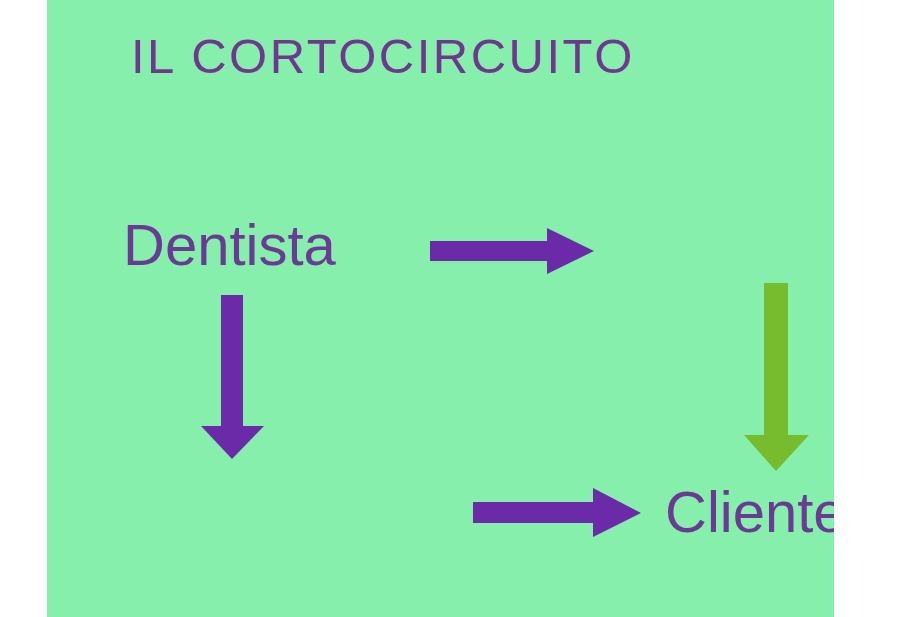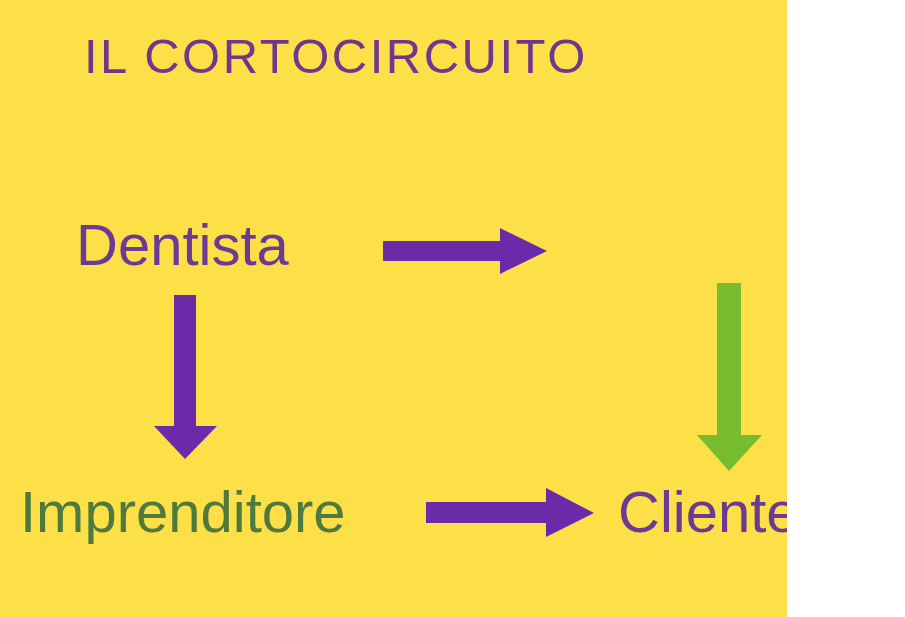--- a/index.html
+++ b/index.html
@@ -9,22 +9,23 @@
     background: #ffffff;
   }
   body {
     font-family: "Liberation Sans", sans-serif;
   }
 
   #canvas {
     position: relative;
     width: 787px;
     height: 617px;
-    background: #fde047;
+    background: #86efac;
     overflow: hidden;
+    margin-left: 47px;
   }
 
   
   #diagram-title {
     position: absolute;
     left: 84px;
     top: 32px;
     font-size: 49px;
     font-weight: 300;
     letter-spacing: 2.5px;
@@ -88,21 +89,20 @@
 </head>
 <body>
 
 <div id="canvas">
 
   <div id="diagram-title">IL CORTOCIRCUITO</div>
 
   <div class="node-label node-purple" id="node-dentista">Dentista</div>
 
 
-  <div class="node-label node-green" id="node-imprenditore">Imprenditore</div>
 
   <div class="node-label node-purple" id="node-cliente">Cliente</div>
 
   <svg class="arrow-svg" id="arrow-dentista-paziente" width="166" height="52" viewBox="0 0 166 52">
     <polygon points="0,16 117,16 117,3 164,26 117,49 117,36 0,36" fill="#6b2ba8"></polygon>
   </svg>
 
   <svg class="arrow-svg" id="arrow-dentista-imprenditore" width="68" height="166" viewBox="0 0 68 166">
     <polygon points="22,0 44,0 44,131 65,131 33,164 2,131 22,131" fill="#6b2ba8"></polygon>
   </svg>

